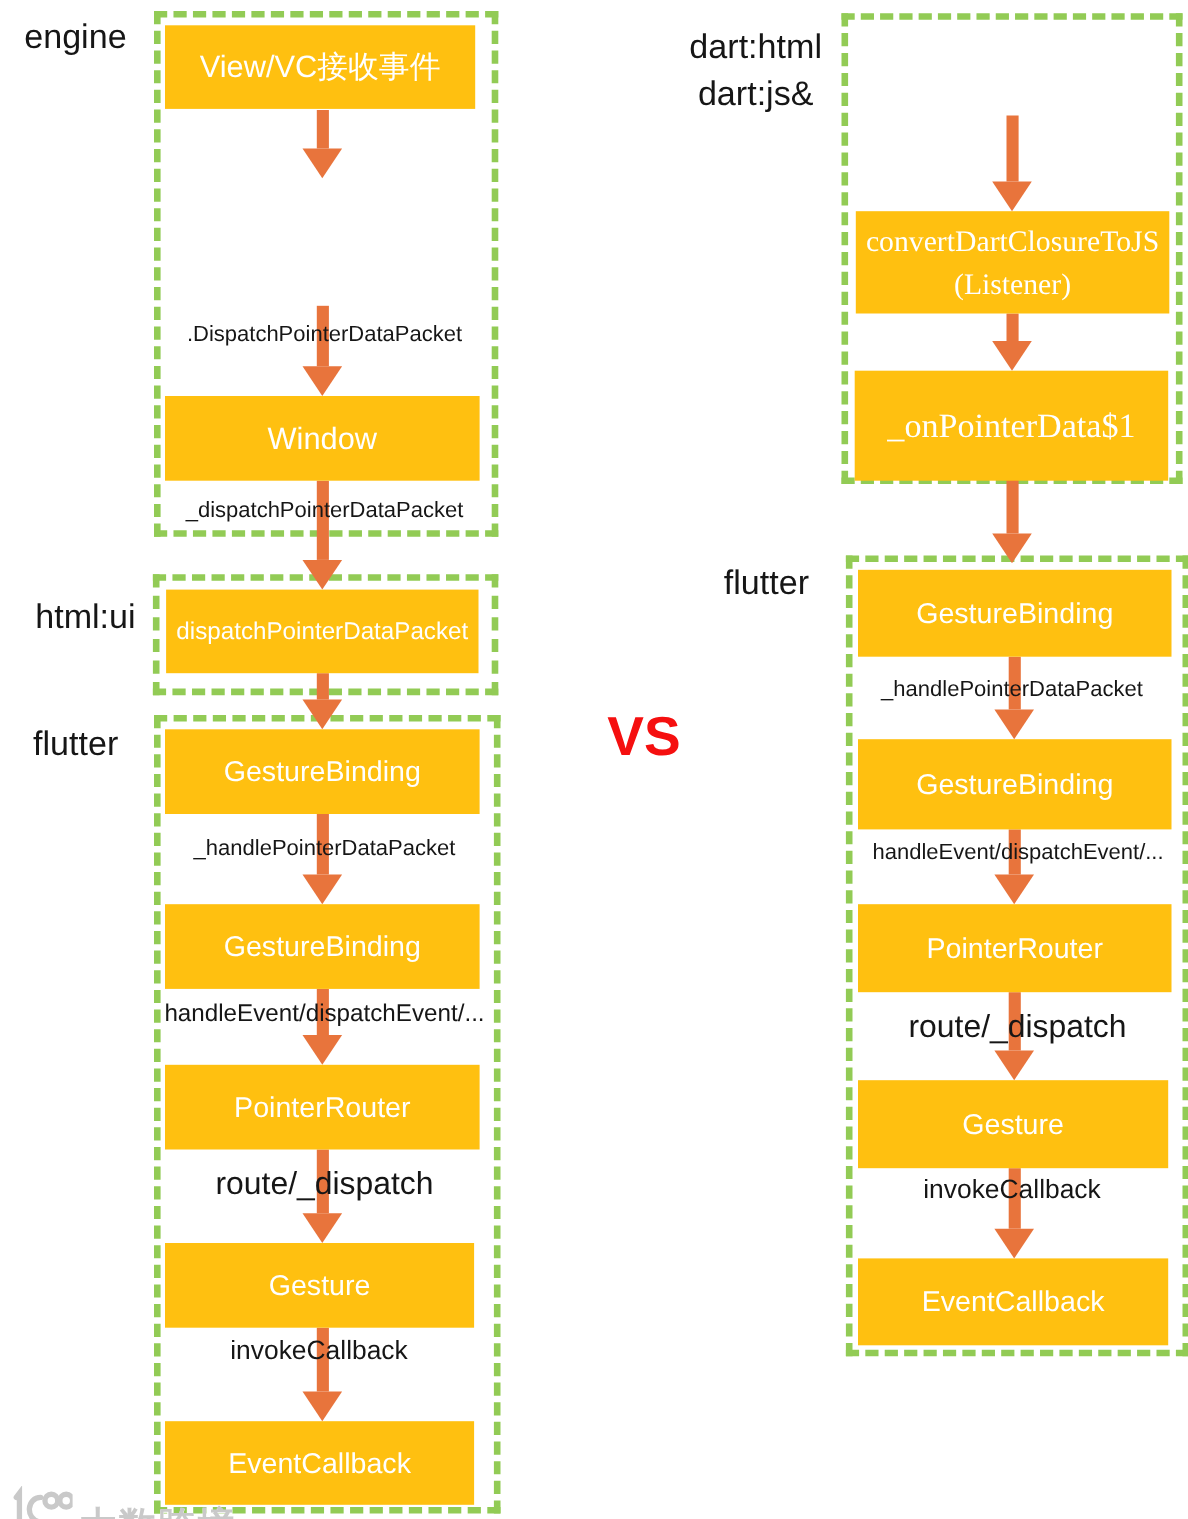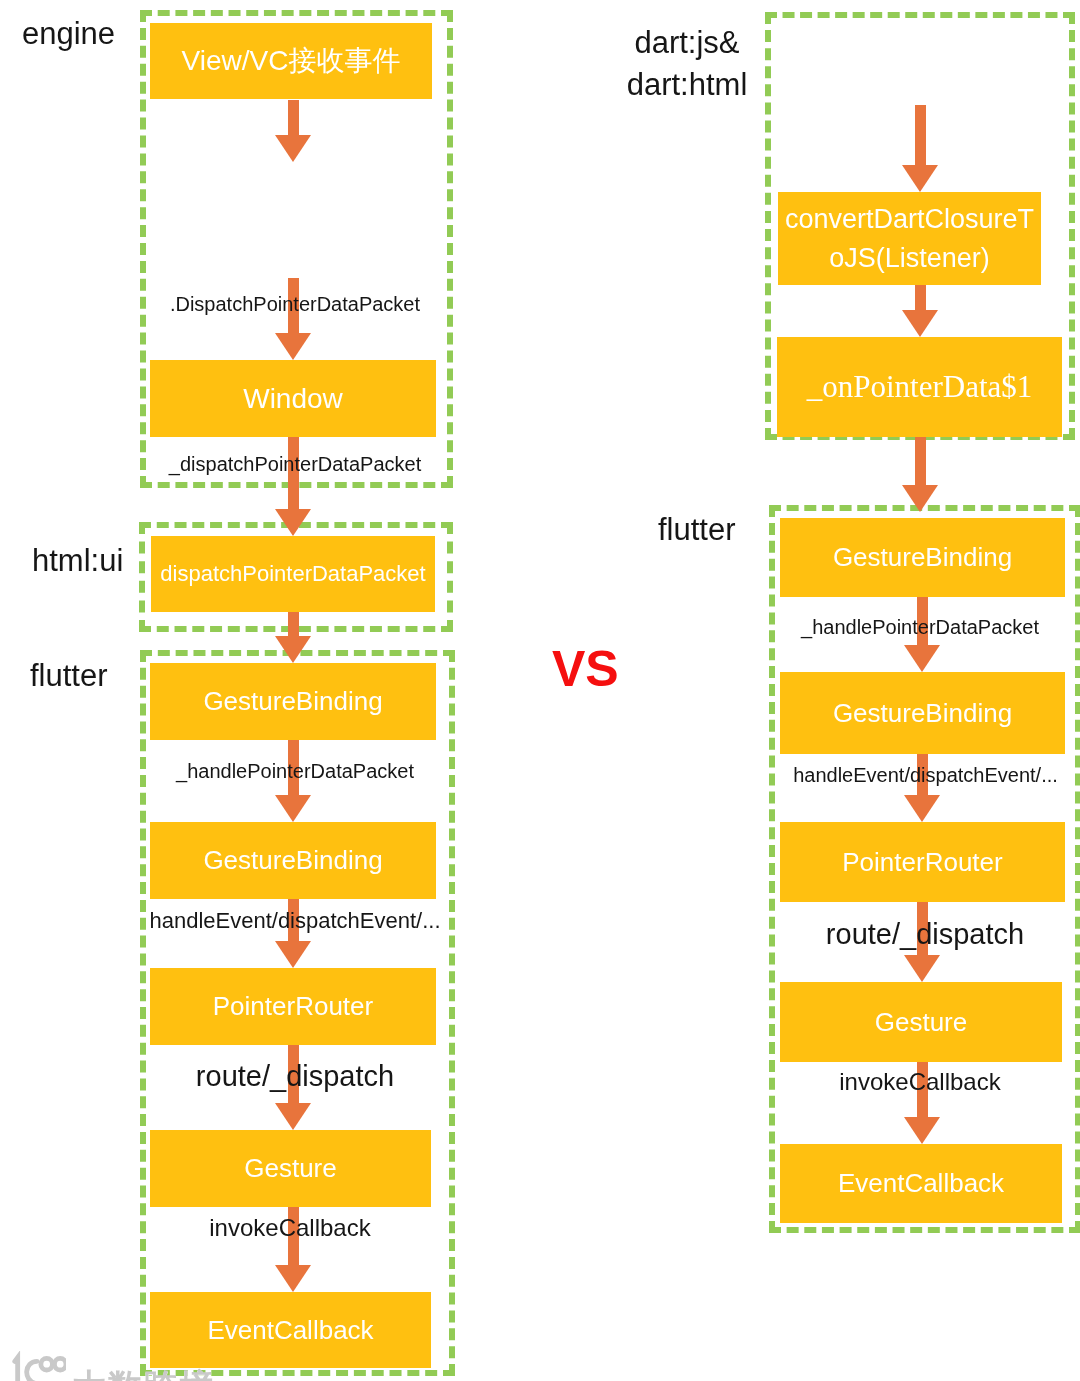--- a/index.html
+++ b/index.html
@@ -162,33 +162,33 @@
     <div class="stem"></div>
     <div class="head"></div>
   </div>
   <div class="edge-label mid" style="left:140px;top:1214px;width:300px;">invokeCallback</div>
 
   <div class="node" style="left:150px;top:1292px;width:281px;height:76px;">EventCallback</div>
 
   <div class="vs" style="left:532px;top:640px;margin-left:20px;">VS</div>
 
   <div class="side-label" style="left:612px;top:22px;width:150px;text-align:center;line-height:1.35;">
+    <div>dart:html</div>
     <div>dart:js&amp;</div>
-    <div>dart:html</div>
   </div>
 
   <div class="group" style="left:765px;top:12px;width:310px;height:428px;"></div>
 
 
   <div class="arrow" style="left:902px;top:105px;height:87px;">
     <div class="stem"></div>
     <div class="head"></div>
   </div>
 
-  <div class="node" style="left:778px;top:192px;width:263px;height:93px;font-size:27px;">convertDartClosureToJS(Listener)</div>
+  <div class="node" style="left:778px;top:192px;width:285px;height:93px;font-size:27px;font-family:Liberation Serif, serif;">convertDartClosureToJS(Listener)</div>
 
   <div class="arrow" style="left:902px;top:285px;height:52px;">
     <div class="stem"></div>
     <div class="head"></div>
   </div>
 
   <div class="node" style="left:777px;top:337px;width:285px;height:100px;font-size:31px;font-family:Liberation Serif, serif;">_onPointerData$1</div>
 
   <div class="arrow" style="left:902px;top:417px;height:95px;">
     <div class="stem"></div>

